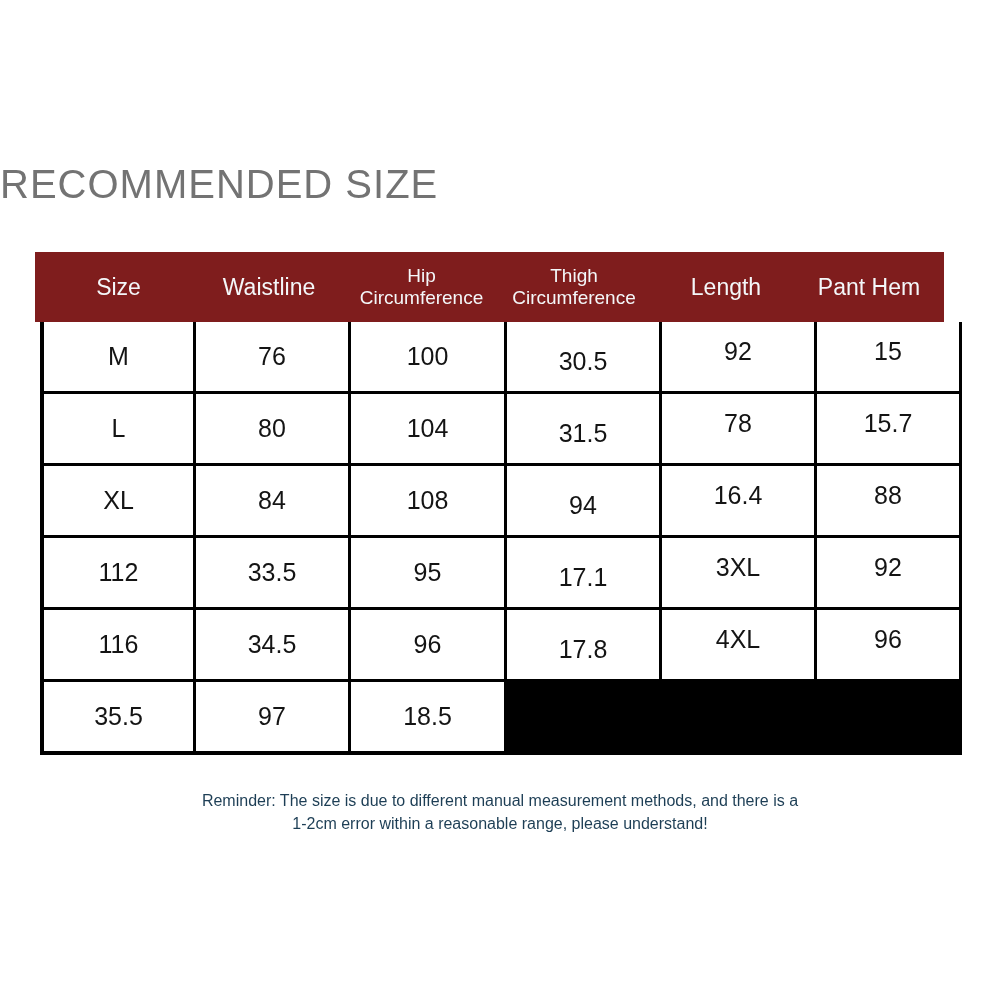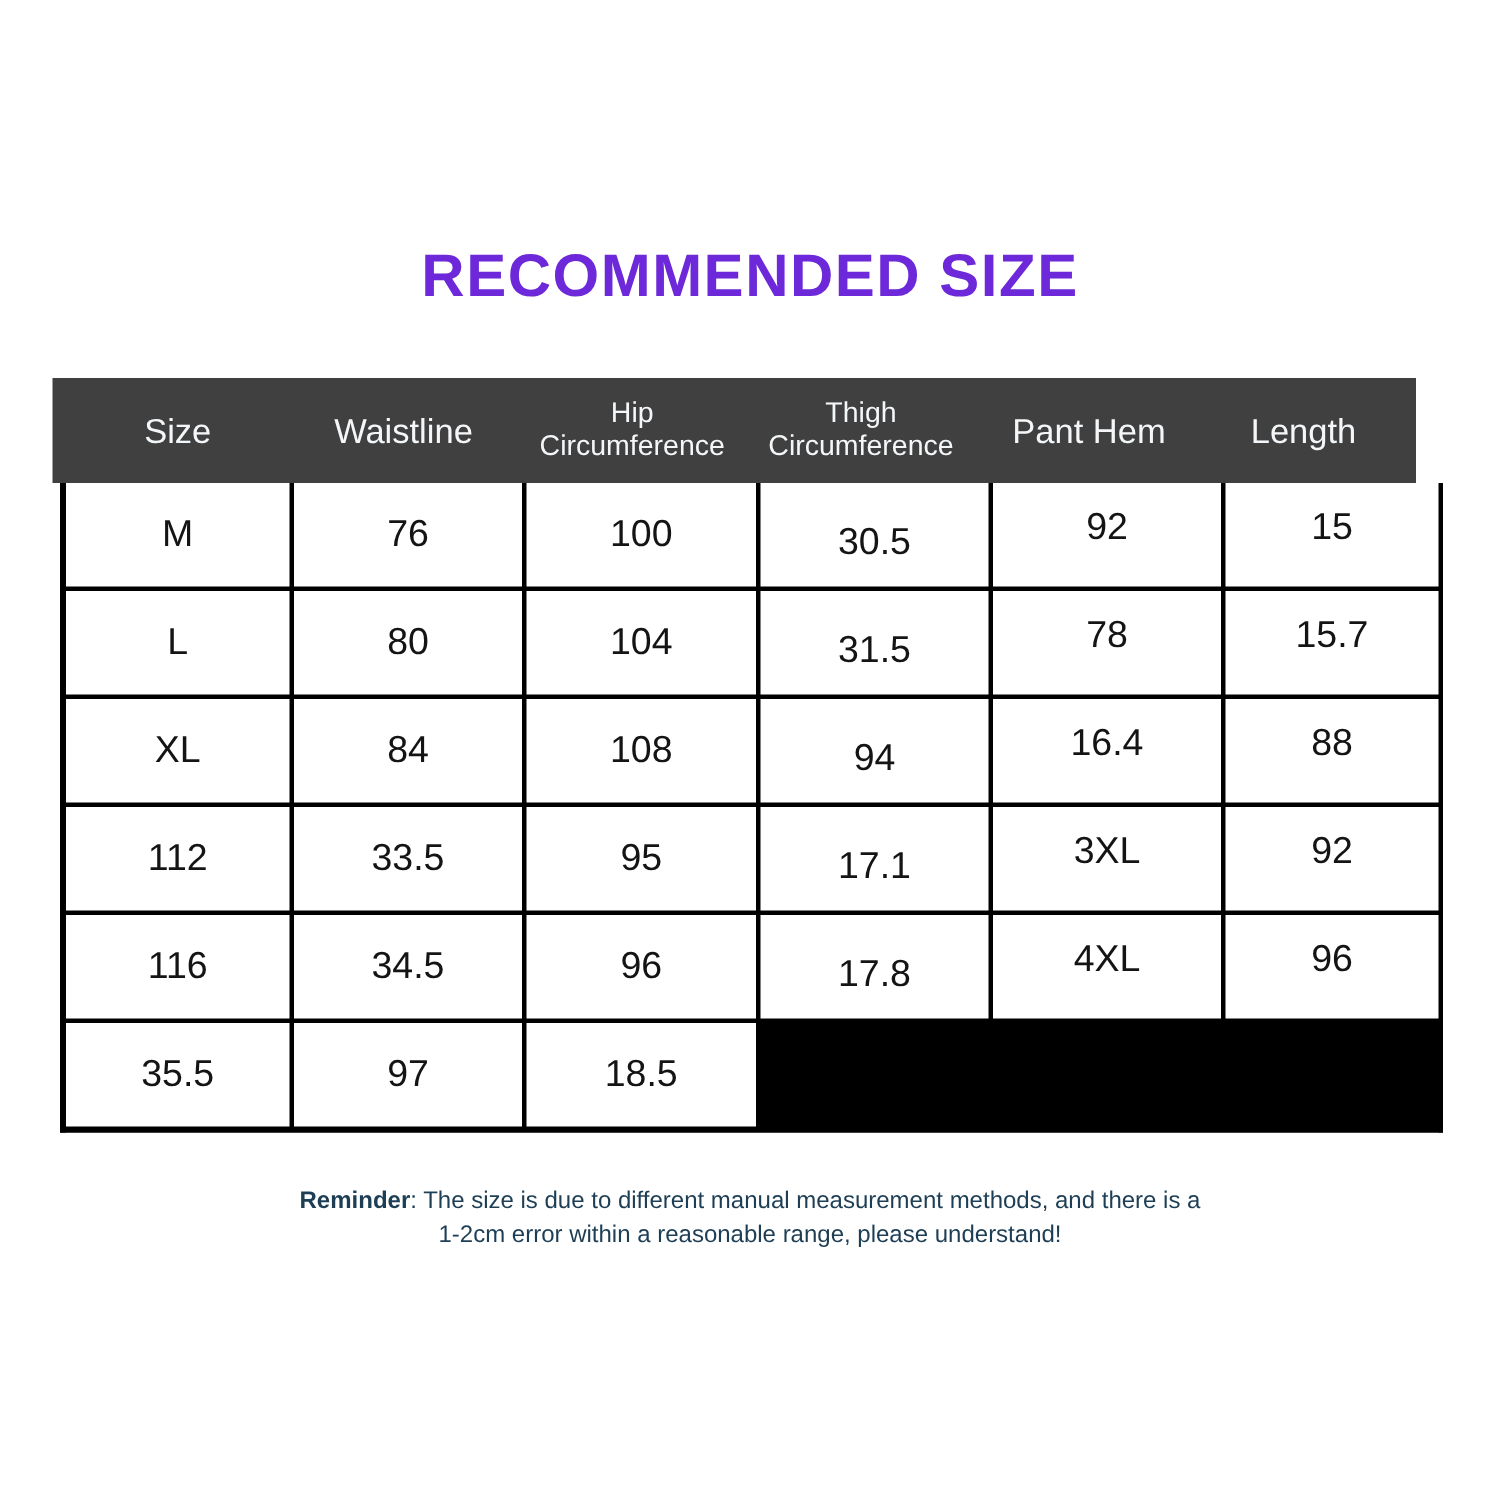--- a/index.html
+++ b/index.html
@@ -8,39 +8,38 @@
     background: #ffffff;
     font-family: "Liberation Sans", sans-serif;
     position: relative;
     overflow: hidden;
   }
   .page { position: absolute; inset: 0; background: #ffffff; }
 
   .title {
     position: absolute;
     top: 162px; left: 0; width: 100%;
-    text-align: center;
     font-size: 40px;
-    font-weight: bold;
+    font-weight: normal;
     letter-spacing: 1px;
-    color: #6d28d9;
+    color: #737373;
   }
 
   .size-table {
     position: absolute;
     left: 40px; top: 252px;
     width: 922px;
   }
 
   .table-header {
     position: relative;
     left: -5px;
     width: 909px;
     height: 70px;
-    background: #404040;
+    background: #7f1d1d;
     display: grid;
     grid-template-columns: 149px 152px 153px 152px 152px 1fr;
     align-items: center;
     padding: 0 8px 0 9px;
   }
   .hcell {
     text-align: center;
     color: #f4f7f9;
     font-size: 23px;
   }
@@ -73,21 +72,21 @@
   .cell:nth-child(6n+5), .cell:nth-child(6n) { padding-bottom: 10px; } 
 
   .reminder {
     position: absolute;
     top: 789px; left: 0; width: 100%;
     text-align: center;
     font-size: 16px;
     line-height: 23px;
     color: #1d3e55;
   }
-  .reminder .bold { font-weight: bold; }
+  .reminder .bold { font-weight: normal; }
 </style>
 </head>
 <body>
 
 <div class="page">
 
   <div class="title">RECOMMENDED SIZE</div>
 
   <div class="size-table">
 
@@ -95,22 +94,22 @@
       <div class="hcell">Size</div>
       <div class="hcell">Waistline</div>
       <div class="hcell two-line">
         <div>Hip</div>
         <div>Circumference</div>
       </div>
       <div class="hcell two-line">
         <div>Thigh</div>
         <div>Circumference</div>
       </div>
+      <div class="hcell">Length</div>
       <div class="hcell">Pant Hem</div>
-      <div class="hcell">Length</div>
     </div>
 
     <div class="table-body">
 
       <div class="cell">M</div>
       <div class="cell">76</div>
       <div class="cell">100</div>
       <div class="cell">30.5</div>
       <div class="cell">92</div>
       <div class="cell">15</div>

